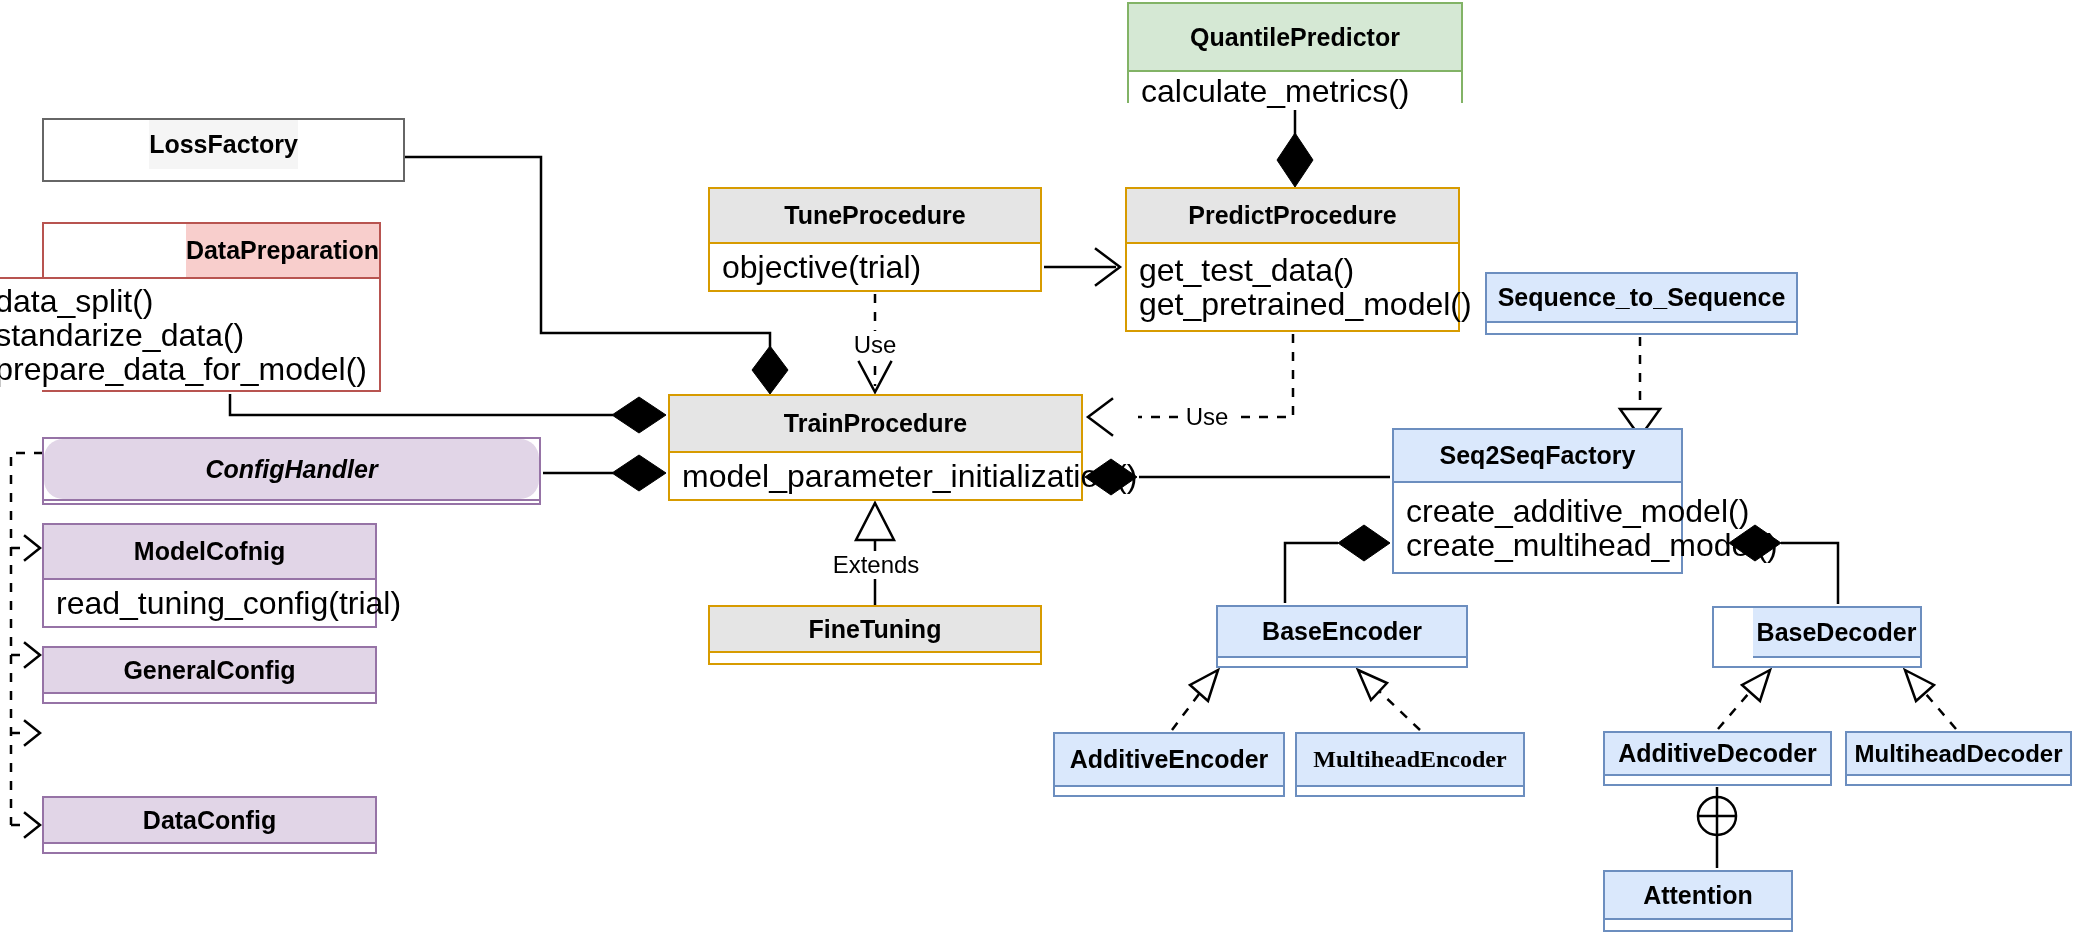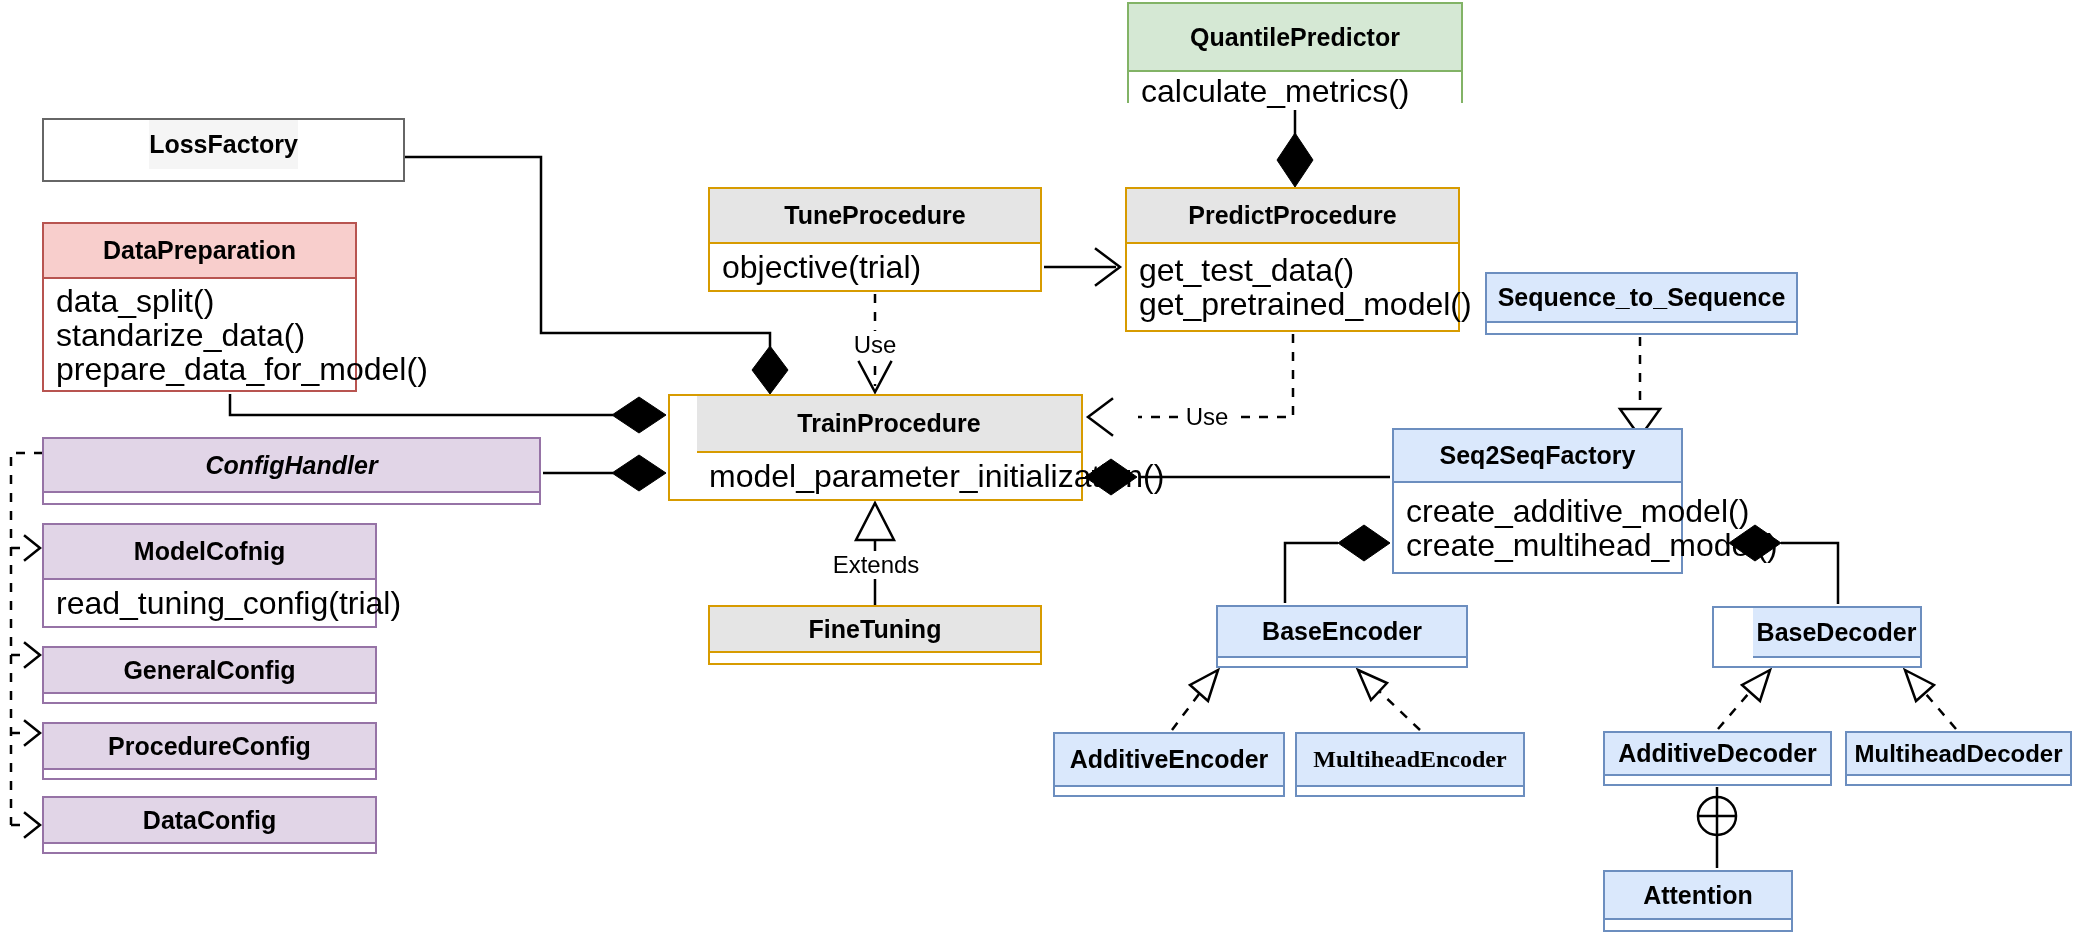--- a/index.html
+++ b/index.html
@@ -47,32 +47,32 @@
   .c-purple .uml-body,.c-purple .uml-strip{border-color:#9673a6;}
   .c-blue    {border-color:#6c8ebf;}
   .c-blue   .uml-title{background:#dae8fc;}
   .c-blue   .uml-body,.c-blue   .uml-strip{border-color:#6c8ebf;}
 
   
   #quantile_predictor{left:1127px;top:2px;width:336px;height:101px;}
   #quantile_predictor .uml-title{height:66px;}
   #loss_factory{left:42px;top:118px;width:363px;height:64px;align-items:center;}
   #loss_factory .uml-title{height:49px;}
-  #data_preparation{left:42px;top:222px;width:315px;height:170px;}
+  #data_preparation{left:42px;top:222px;width:339px;height:170px;align-items:flex-end;}
   #data_preparation .uml-title{height:53px;}
   #tune_procedure{left:708px;top:187px;width:334px;height:105px;}
   #tune_procedure .uml-title{height:53px;}
   #predict_procedure{left:1125px;top:187px;width:335px;height:145px;}
   #predict_procedure .uml-title{height:53px;}
-  #train_procedure{left:668px;top:394px;width:415px;height:107px;padding-left:27px;}
+  #train_procedure{left:668px;top:394px;width:415px;height:107px;}
   #train_procedure .uml-title{height:55px;}
   #fine_tuning{left:708px;top:605px;width:334px;height:60px;}
   #fine_tuning .uml-title{height:44px;}
   #config_handler{left:42px;top:437px;width:499px;height:68px;}
-  #config_handler .uml-title{height:52px;}
+  #config_handler .uml-title{height:60px;border-radius:19px;}
   #model_cofnig{left:42px;top:523px;width:335px;height:105px;}
   #model_cofnig .uml-title{height:53px;}
   #general_config{left:42px;top:646px;width:335px;height:58px;}
   #general_config .uml-title{height:44px;}
   #procedure_config{left:42px;top:722px;width:335px;height:58px;}
   #procedure_config .uml-title{height:44px;}
   #data_config{left:42px;top:796px;width:335px;height:58px;}
   #data_config .uml-title{height:44px;}
   #sequence_to_sequence{left:1485px;top:272px;width:313px;height:63px;}
   #sequence_to_sequence .uml-title{height:47px;}
@@ -264,24 +264,20 @@
     <div class="uml-body">
       <div class="uml-method">read_tuning_config(trial)</div>
     </div>
   </div>
 
   <div class="uml-class c-purple" id="general_config">
     <div class="uml-title">GeneralConfig</div>
     <div class="uml-strip"></div>
   </div>
 
-  <div class="uml-class c-purple" id="procedure_config">
-    <div class="uml-title">ProcedureConfig</div>
-    <div class="uml-strip"></div>
-  </div>
 
   <div class="uml-class c-purple" id="data_config">
     <div class="uml-title">DataConfig</div>
     <div class="uml-strip"></div>
   </div>
 
   <div class="uml-class c-blue" id="sequence_to_sequence">
     <div class="uml-title">Sequence_to_Sequence</div>
     <div class="uml-strip"></div>
   </div>

